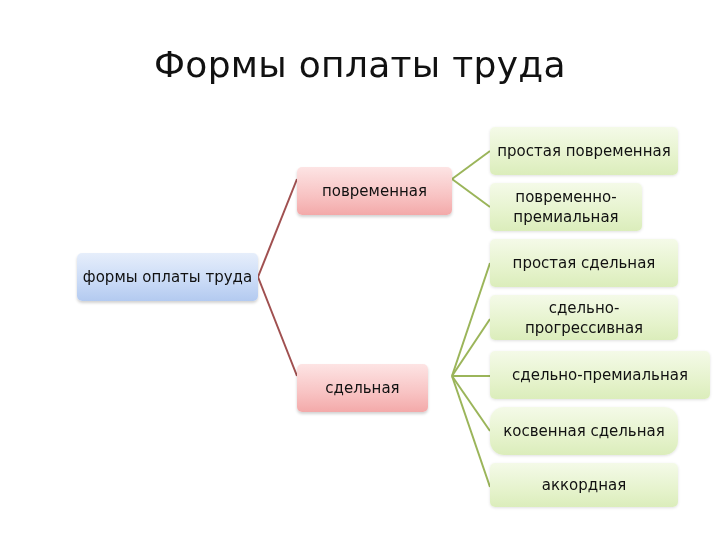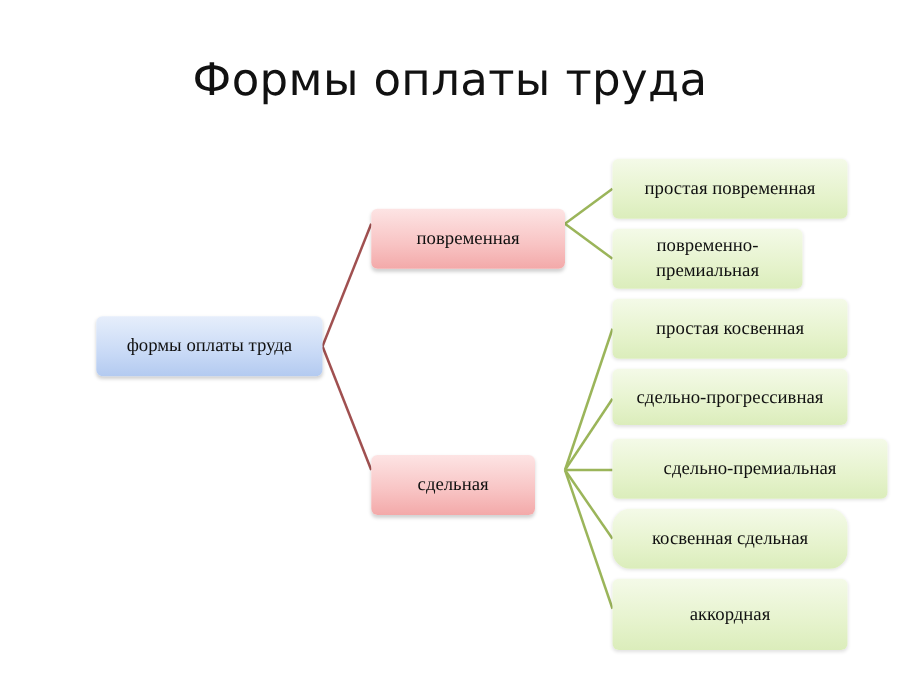--- a/index.html
+++ b/index.html
@@ -8,21 +8,21 @@
       font-family: "DejaVu Sans", "Liberation Sans", sans-serif;
     }
     .title {
       position: absolute; left: 0; top: 44px; width: 720px; text-align: center;
       font-size: 36px; color: #111; letter-spacing: 0.3px;
     }
     svg.connectors { position: absolute; left: 0; top: 0; }
     .box {
       position: absolute; display: flex; align-items: center; justify-content: center;
       text-align: center; color: #111; font-size: 15px; line-height: 20px;
-      border-radius: 5px; box-sizing: border-box; padding: 0 4px; font-family: Liberation Serif, serif;
+      border-radius: 5px; box-sizing: border-box; padding: 0 4px;
     }
     .box.root {
       background: linear-gradient(to bottom, #e6eefb 0%, #c9daf6 60%, #b3caf0 100%);
       box-shadow: 0 2px 3px rgba(0,0,0,0.18);
     }
     .box.mid {
       background: linear-gradient(to bottom, #fde4e4 0%, #f8c3c3 60%, #f3a9a9 100%);
       box-shadow: 0 2px 3px rgba(0,0,0,0.18);
       margin-top: 12px;
     }
@@ -70,26 +70,26 @@
 </div>
 
 <div class="box leaf" style="left:490px; top:127px; width:188px; height:48px;">
   <span>простая повременная</span>
 </div>
 <div class="box leaf" style="left:490px; top:183px; width:152px; height:48px;">
   <span>повременно-премиальная</span>
 </div>
 
 <div class="box leaf" style="left:490px; top:239px; width:188px; height:48px;">
-  <span>простая косвенная</span>
+  <span>простая сдельная</span>
 </div>
 <div class="box leaf" style="left:490px; top:295px; width:188px; height:45px;">
   <span>сдельно-прогрессивная</span>
 </div>
 <div class="box leaf" style="left:490px; top:351px; width:220px; height:48px;text-align:center;">
   <span>сдельно-премиальная</span>
 </div>
 <div class="box leaf" style="left:490px; top:407px; width:188px; height:48px;border-radius:14px;">
   <span>косвенная сдельная</span>
 </div>
-<div class="box leaf" style="left:490px; top:463px; width:188px; height:57px;">
+<div class="box leaf" style="left:490px; top:463px; width:188px; height:44px;">
   <span>аккордная</span>
 </div>
 
 </body></html>

